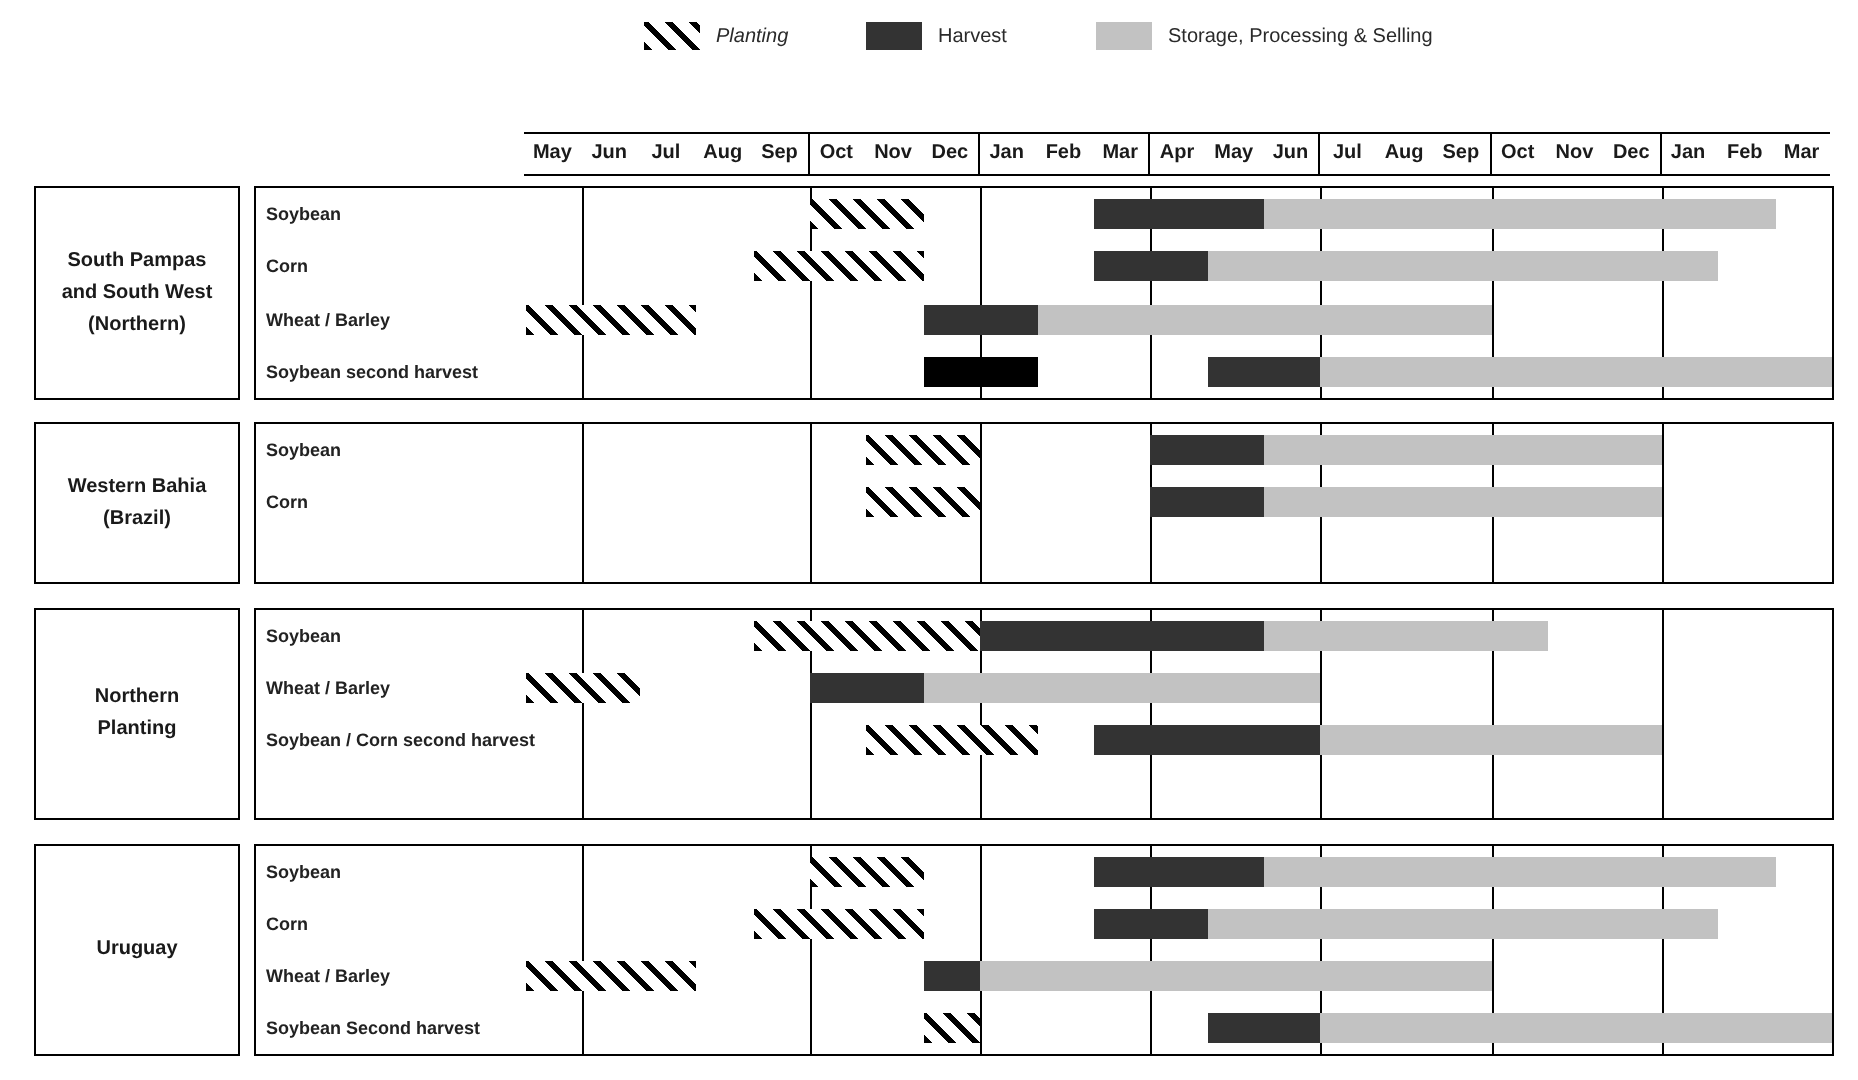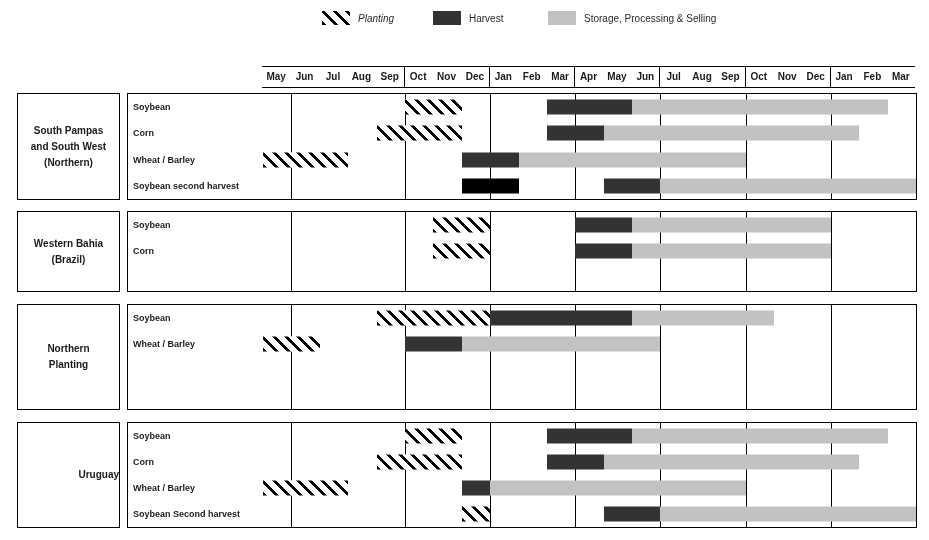--- a/index.html
+++ b/index.html
@@ -191,22 +191,30 @@
           </div>
         </div>
         <div class="row" style="height: 25%;">
           <div class="crop-label">Wheat  /  Barley</div>
           <div class="row-timeline">
             <div class="bar fill-planting" style="left: 0%; width: 8.69565%;"></div>
             <div class="bar fill-harvest" style="left: 21.7391%; width: 8.69565%;"></div>
             <div class="bar fill-storage" style="left: 30.4348%; width: 30.4348%;"></div>
           </div>
         </div>
-      </div>
-      <div class="region-name-box" style="top: 422px; height: 104px; text-align: right;">
+        <div class="row" style="height: 25%;">
+          <div class="crop-label">Soybean   / Corn second  harvest</div>
+          <div class="row-timeline">
+            <div class="bar fill-planting" style="left: 26.087%; width: 13.0435%;"></div>
+            <div class="bar fill-harvest" style="left: 43.4783%; width: 17.3913%;"></div>
+            <div class="bar fill-storage" style="left: 60.8696%; width: 26.087%;"></div>
+          </div>
+        </div>
+      </div>
+      <div class="region-name-box" style="top: 422px; height: 104px;">
         <div class="region-name-line">Uruguay</div>
       </div>
       <div class="rows-box" style="top: 422px; height: 104px;">
         <div class="grid-overlay">
           <div class="grid-line" style="left: 4.34783%;"></div>
           <div class="grid-line" style="left: 21.7391%;"></div>
           <div class="grid-line" style="left: 34.7826%;"></div>
           <div class="grid-line" style="left: 47.8261%;"></div>
           <div class="grid-line" style="left: 60.8696%;"></div>
           <div class="grid-line" style="left: 73.913%;"></div>

